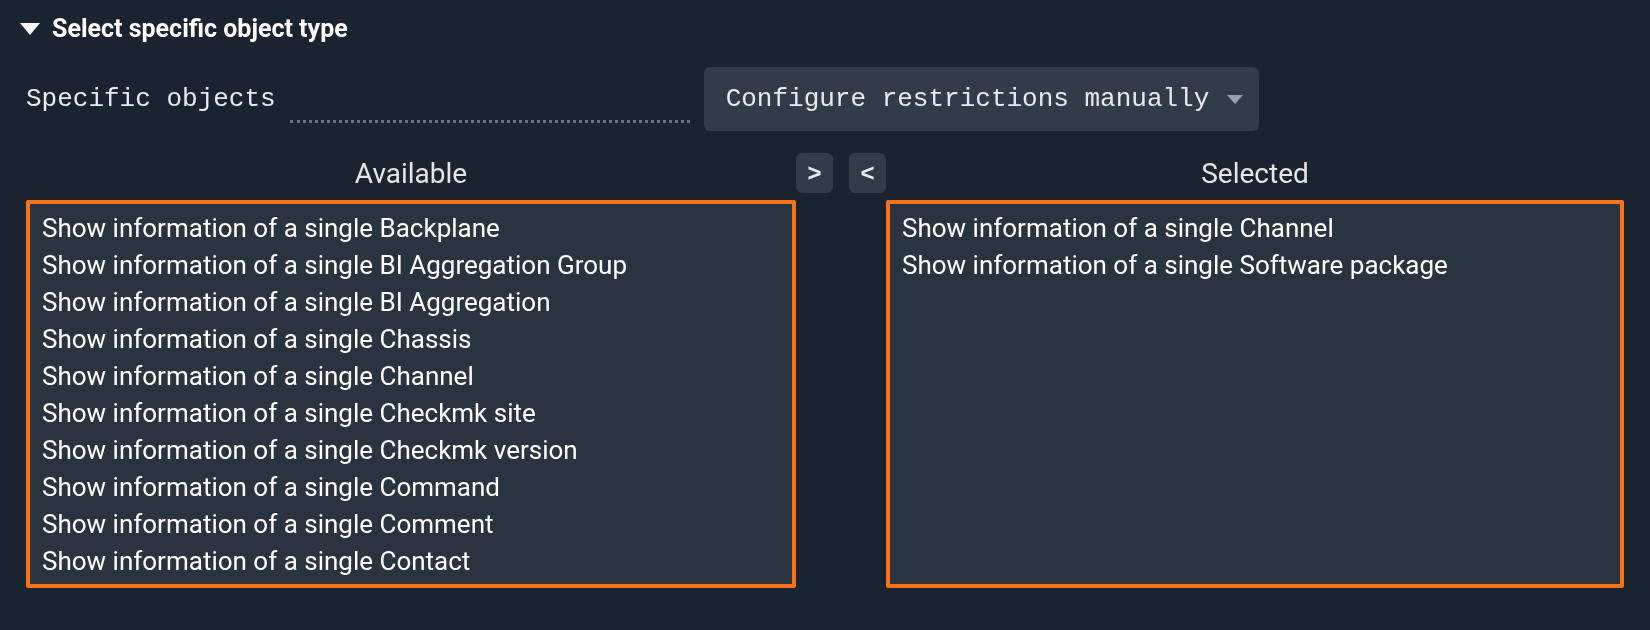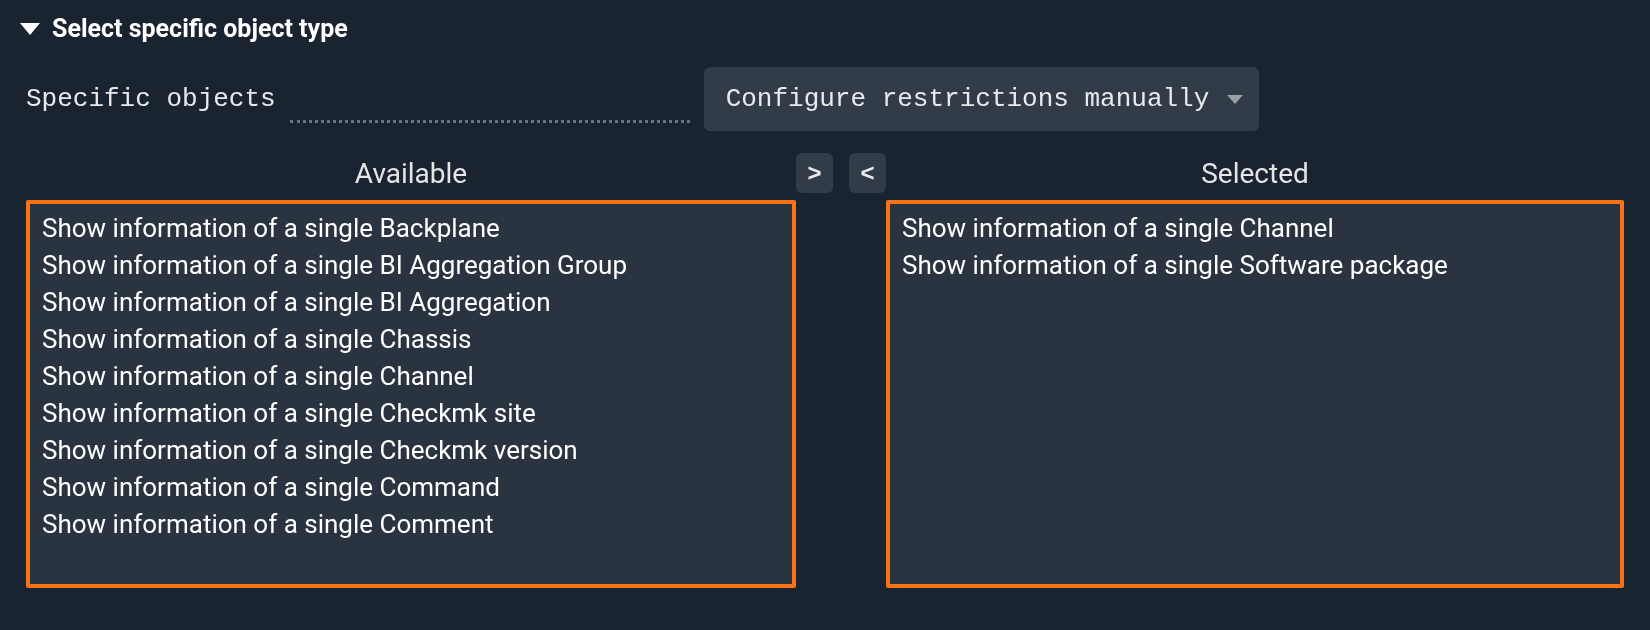--- a/index.html
+++ b/index.html
@@ -178,20 +178,21 @@
     <div class="listbox" id="available-list">
         <div class="list-item">Show information of a single Backplane</div>
         <div class="list-item">Show information of a single BI Aggregation Group</div>
         <div class="list-item">Show information of a single BI Aggregation</div>
         <div class="list-item">Show information of a single Chassis</div>
         <div class="list-item">Show information of a single Channel</div>
         <div class="list-item">Show information of a single Checkmk site</div>
         <div class="list-item">Show information of a single Checkmk version</div>
         <div class="list-item">Show information of a single Command</div>
         <div class="list-item">Show information of a single Comment</div>
+        <div class="list-item">Show information of a single Contact</div>
       </div>
 
     <div class="center-spacer"></div>
 
     <div class="listbox selected-box" id="selected-list">
         <div class="list-item">Show information of a single Channel</div>
         <div class="list-item">Show information of a single Software package</div>
       </div>
 
   </div>

